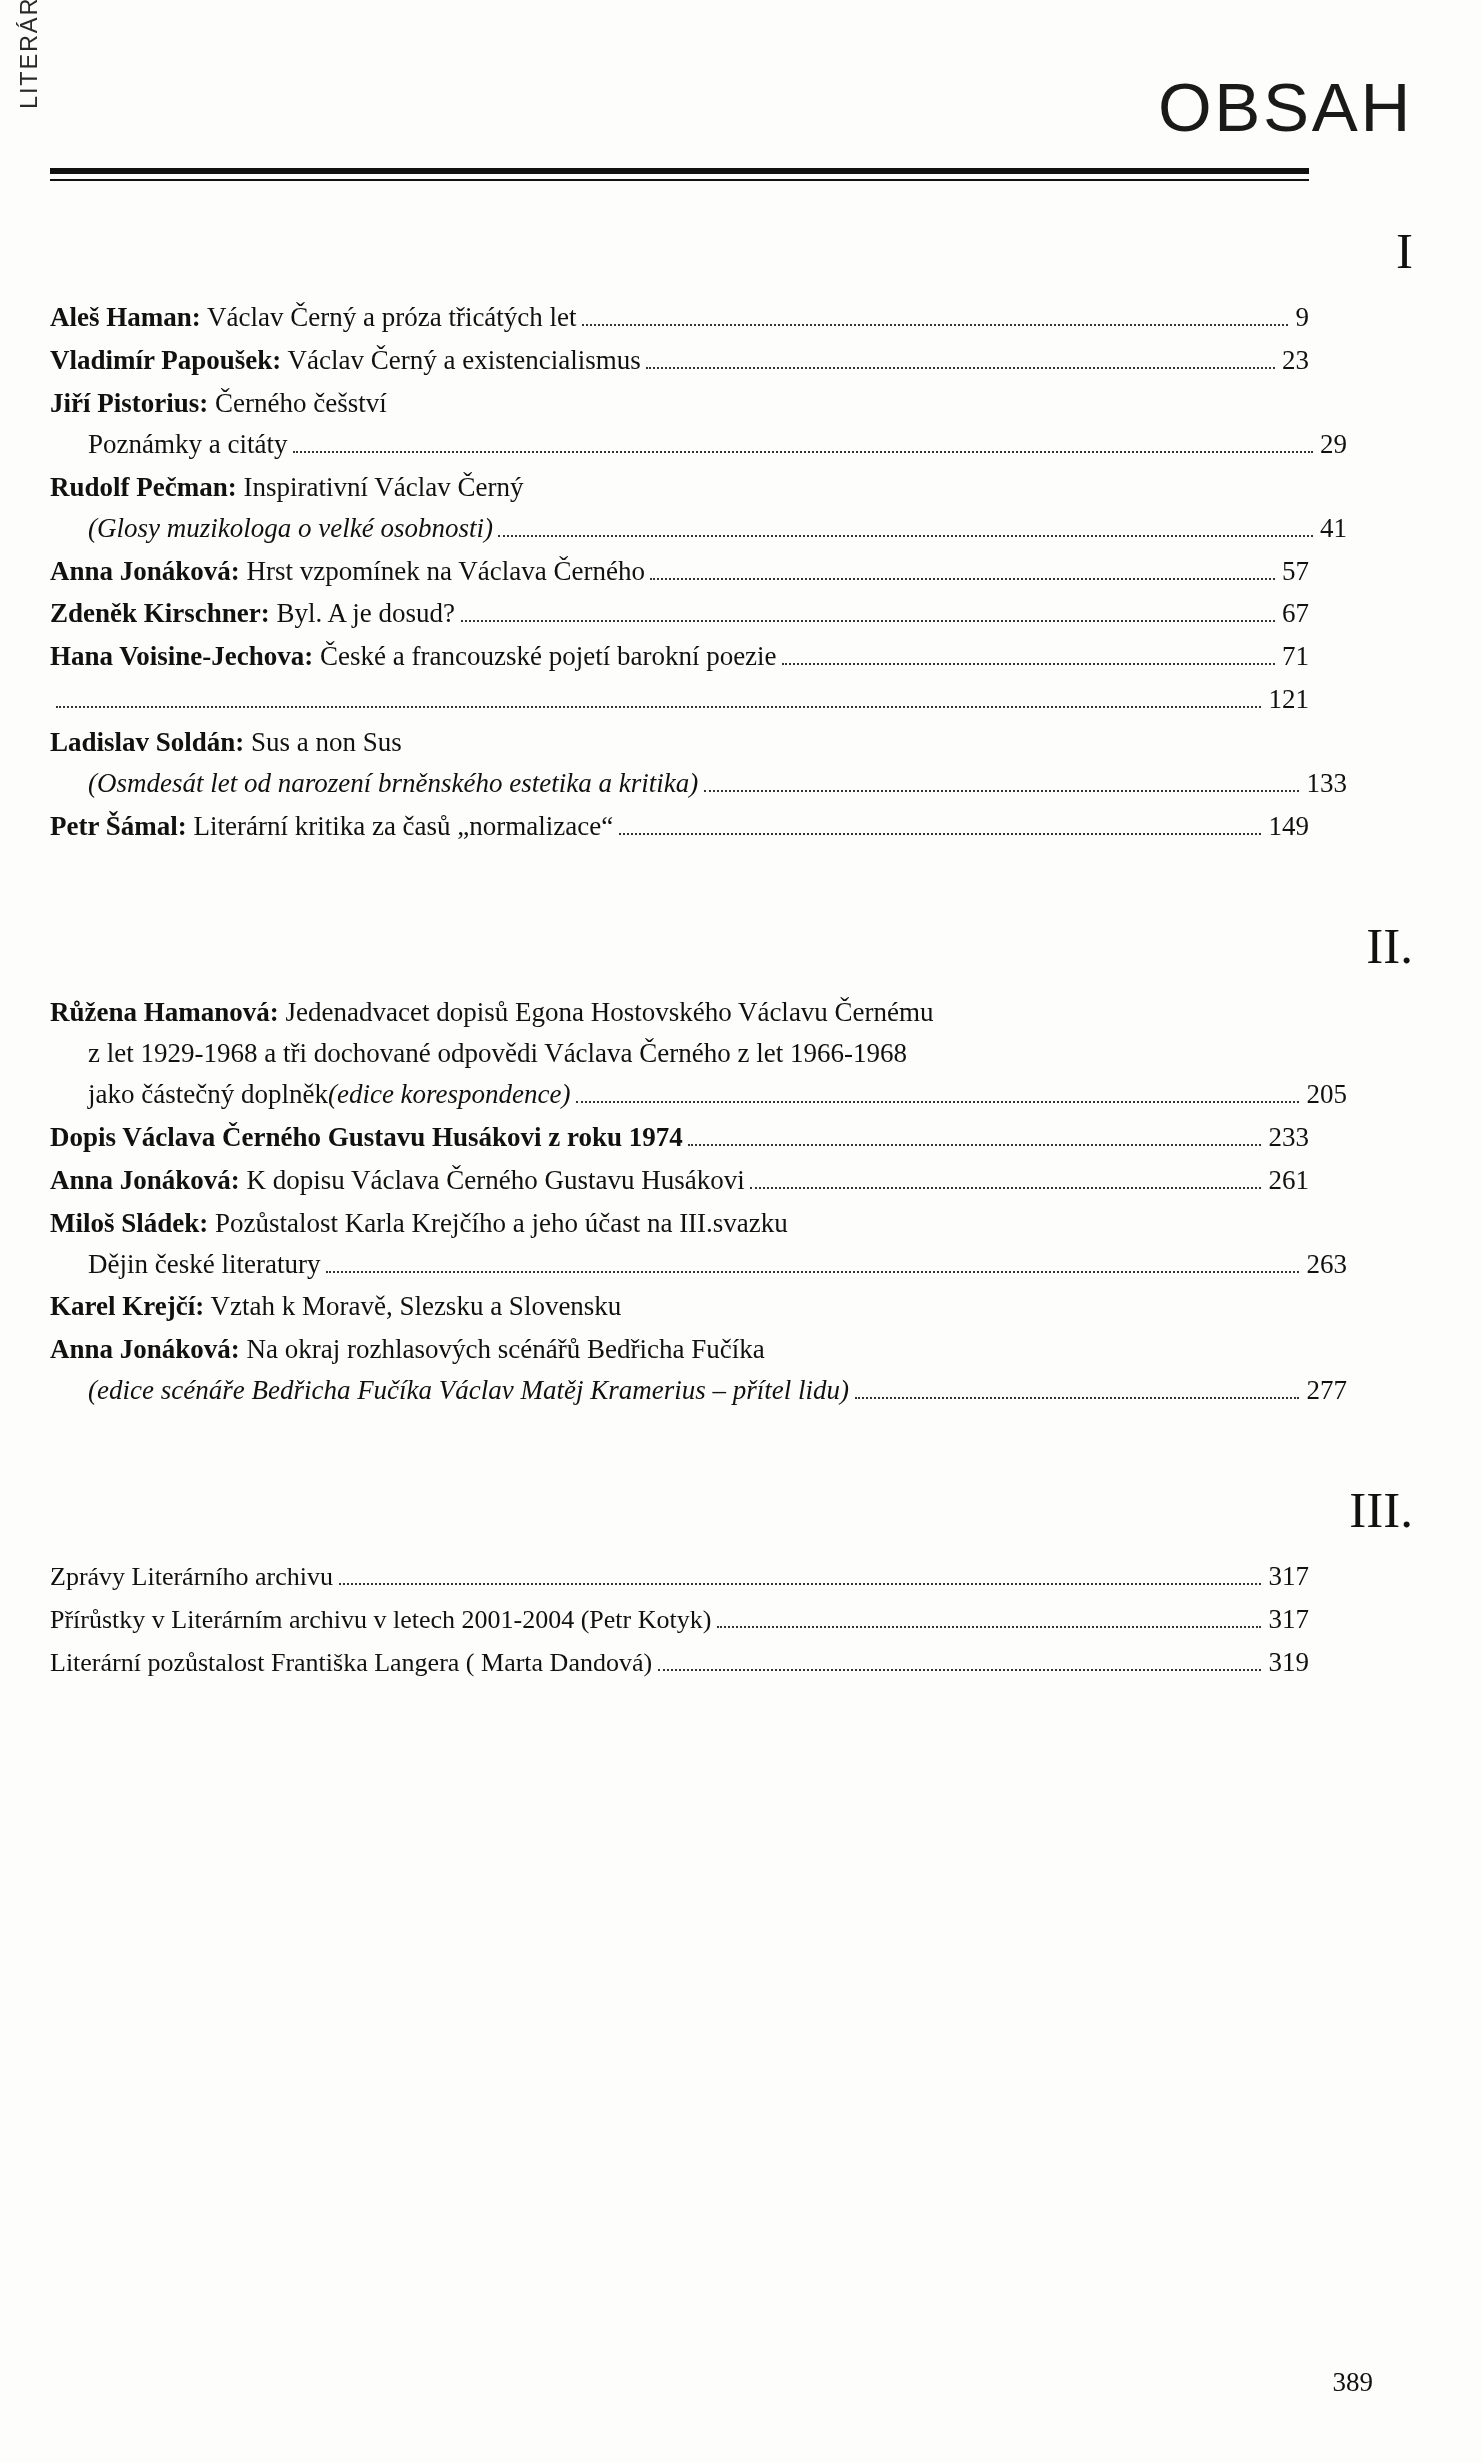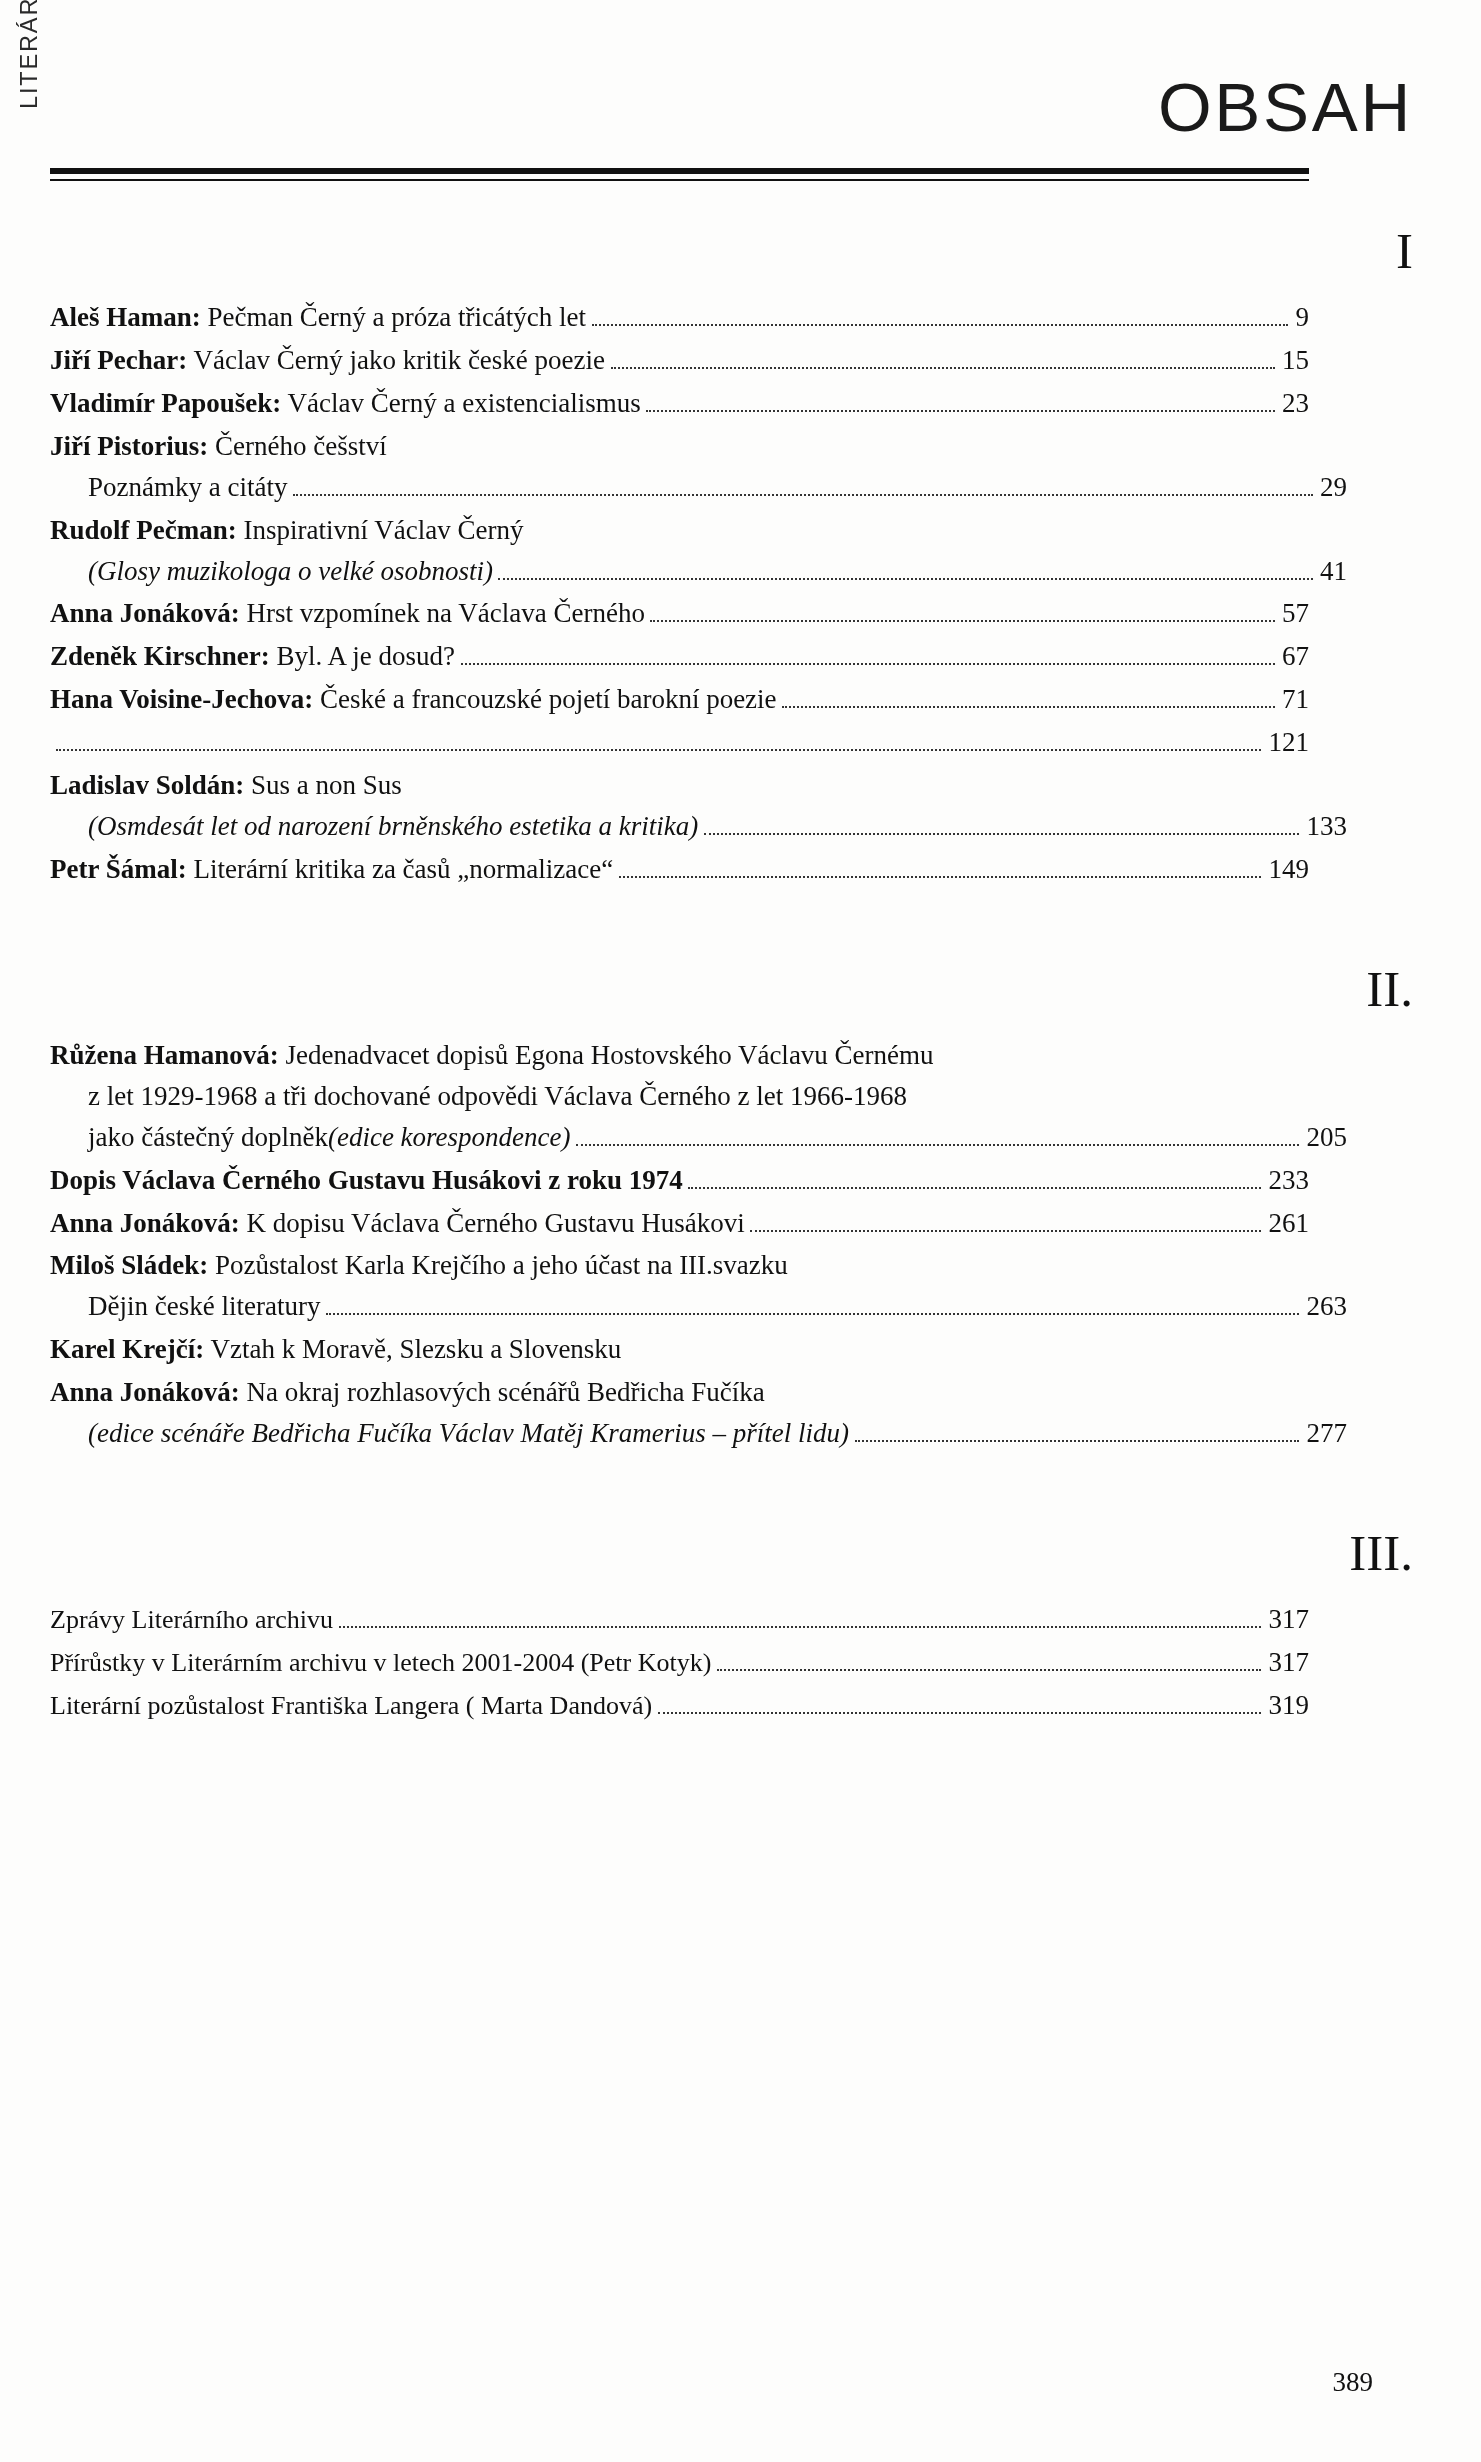--- a/index.html
+++ b/index.html
@@ -132,30 +132,23 @@
 
     <div class="rule"></div>
     <div class="rule-thin"></div>
 
     <div id="sections">
         <div class="section">
           <div class="section-num">I</div>
           <div class="entries">
             <div class="entry">
               <div class="line">
-                <span class="txt"><span class="author">Aleš Haman:</span><span> Pečman Černý a próza třicátých let</span></span>
+                <span class="txt"><span class="author">Aleš Haman:</span><span> Václav Černý a próza třicátých let</span></span>
                 <span class="leader"></span>
                 <span class="pageno">9</span>
-              </div>
-            </div>
-            <div class="entry">
-              <div class="line">
-                <span class="txt"><span class="author">Jiří Pechar:</span><span> Václav Černý jako kritik české poezie</span></span>
-                <span class="leader"></span>
-                <span class="pageno">15</span>
               </div>
             </div>
             <div class="entry">
               <div class="line">
                 <span class="txt"><span class="author">Vladimír Papoušek:</span><span> Václav Černý a existencialismus</span></span>
                 <span class="leader"></span>
                 <span class="pageno">23</span>
               </div>
             </div>
             <div class="entry">

